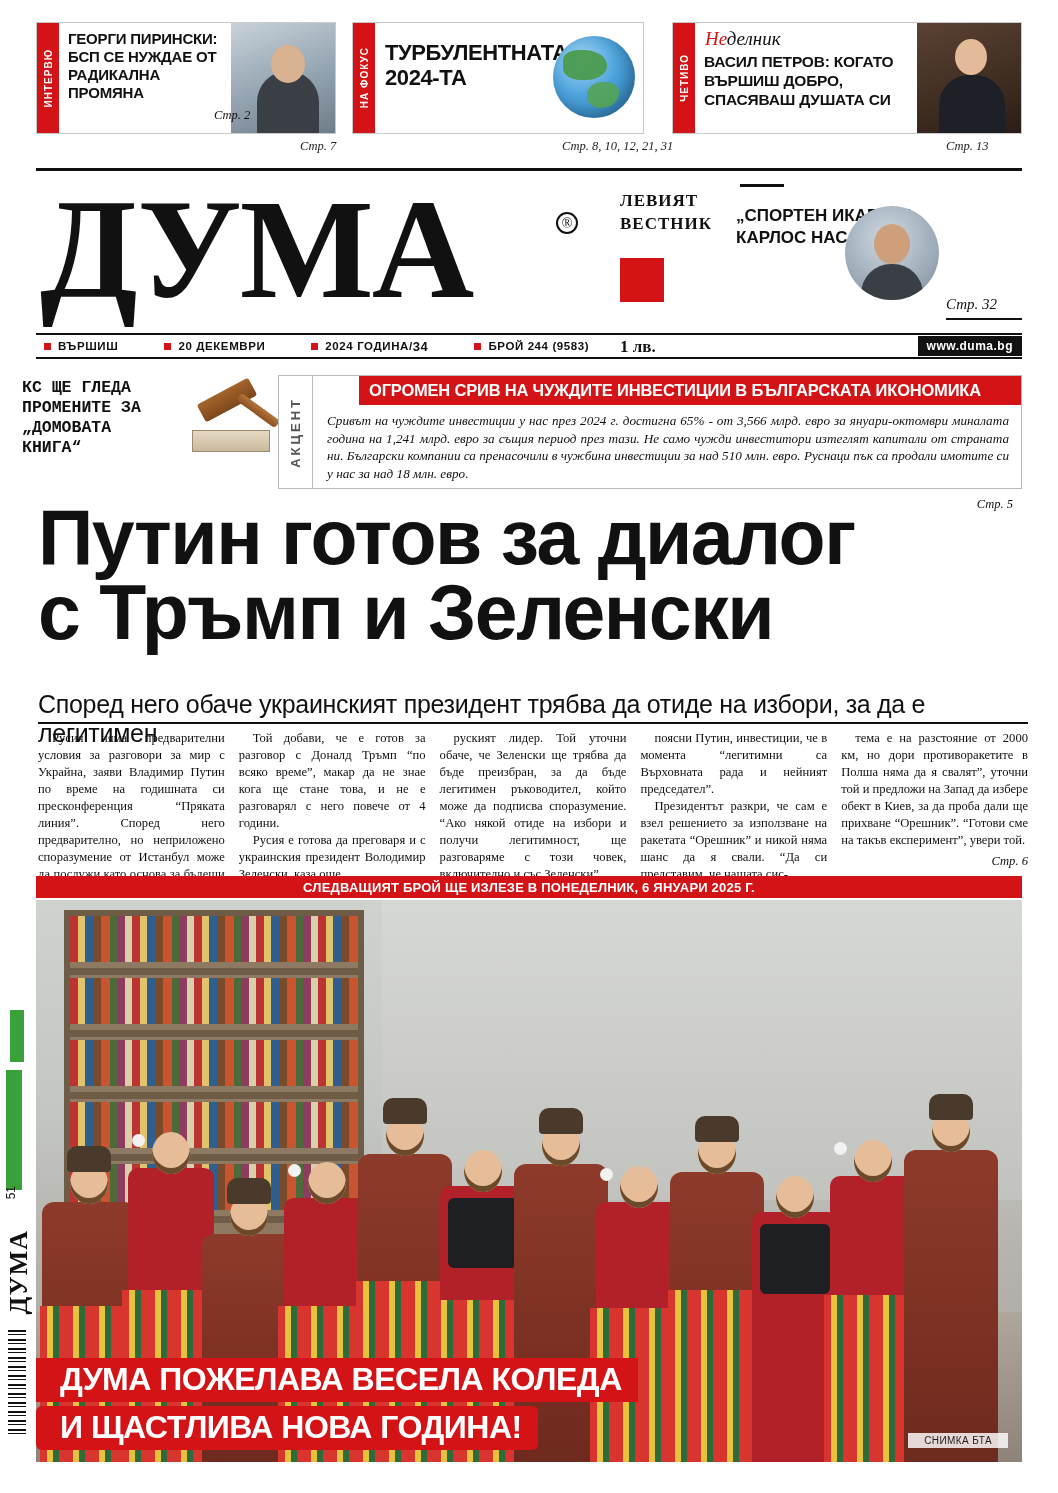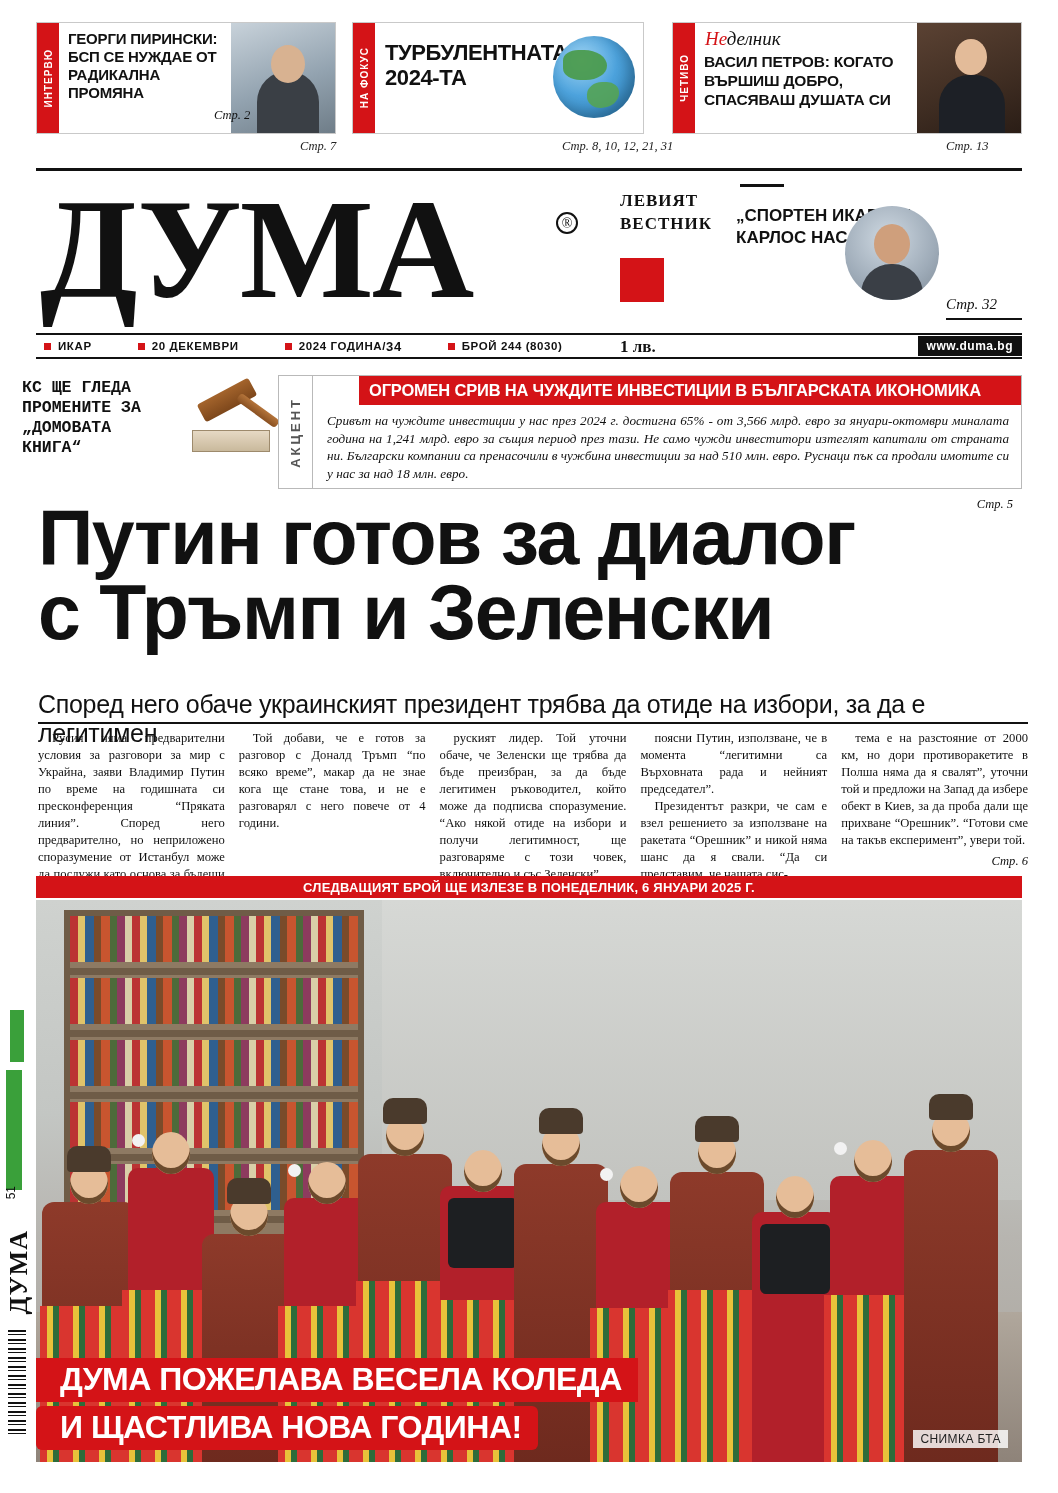--- a/index.html
+++ b/index.html
@@ -541,22 +541,22 @@
     left: 8px; right: 8px; top: 48px; height: 70px;
     background: #1d1f22;
     border-radius: 6px;
   }
   .photo-credit {
     position: absolute;
     right: 14px; bottom: 14px;
     background: rgba(255,255,255,.82);
     color: #222;
     font-family: "Liberation Sans", sans-serif;
-    font-size: 12px;
-    padding: 2px 7px;
+    font-size: 10px;
+    padding: 2px 16px;
     letter-spacing: .4px;
   }
   .greeting {
     position: absolute;
     left: 0; bottom: 0;
     width: 100%;
   }
   .greet-line {
     display: inline-block;
     background: #d41317;
@@ -679,34 +679,34 @@
   <div class="sport-box">
     <div class="sport-text">„СПОРТЕН ИКАР“ ЗА КАРЛОС НАСАР</div>
   </div>
   <div class="sport-avatar"></div>
   <div class="sport-pg">Стр. 32</div>
   <div class="sport-rule"></div>
 
   <div class="datebar">
     <div class="item" style="margin-left:8px;">
       <span class="sq"></span>
-      <span>ИКАР</span>
+      <span>ВЪРШИШ</span>
     </div>
     <div class="item">
       <span class="sq"></span>
       <span>20 ДЕКЕМВРИ</span>
     </div>
     <div class="item">
       <span class="sq"></span>
       <span>2024 ГОДИНА/</span>
         <span class="slash34">34</span>
     </div>
     <div class="item">
       <span class="sq"></span>
-      <span>БРОЙ 244 (8030)</span>
+      <span>БРОЙ 244 (9583)</span>
     </div>
   </div>
   <div class="price">1 лв.</div>
   <div class="site">www.duma.bg</div>
 
   <div class="ks-box">
     <div class="ks-text">КС ЩЕ ГЛЕДА ПРОМЕНИТЕ ЗА „ДОМОВАТА КНИГА“</div>
     <div class="gavel">
       <div class="block"></div>
       <div class="head"></div>
@@ -732,26 +732,27 @@
   </div>
   <div class="sub-head">Според него обаче украинският президент трябва да отиде на избори, за да е легитимен</div>
   <div class="head-rule"></div>
 
   <div class="cols">
     <div class="col">
       <p class="first">Русия няма предварителни условия за разговори за мир с Украйна, заяви Владимир Путин по време на годишната си пресконференция “Пряката линия”. Според него предварително, но неприложено споразумение от Истанбул може да послужи като основа за бъдещи преговори.</p>
     </div>
     <div class="col">
       <p class="first">Той добави, че е готов за разговор с Доналд Тръмп “по всяко време”, макар да не знае кога ще стане това, и не е разговарял с него повече от 4 години.</p>
+      <p>Русия е готова да преговаря и с украинския президент Володимир Зеленски, каза още</p>
     </div>
     <div class="col">
       <p class="first">руският лидер. Той уточни обаче, че Зеленски ще трябва да бъде преизбран, за да бъде легитимен ръководител, който може да подписва споразумение. “Ако някой отиде на избори и получи легитимност, ще разговаряме с този човек, включително и със Зеленски”,</p>
     </div>
     <div class="col">
-      <p class="first">поясни Путин, използване, че в момента “легитимни са Върховната рада и нейният председател”.</p>
+      <p class="first">поясни Путин, инвестиции, че в момента “легитимни са Върховната рада и нейният председател”.</p>
       <p>Президентът разкри, че сам е взел решението за използване на ракетата “Орешник” и никой няма шанс да я свали. “Да си представим, че нашата сис-</p>
     </div>
     <div class="col">
       <p class="first">тема е на разстояние от 2000 км, но дори противоракетите в Полша няма да я свалят”, уточни той и предложи на Запад да избере обект в Киев, за да проба дали ще прихване “Орешник”. “Готови сме на такъв експеримент”, увери той.</p>
       <div class="pg">Стр. 6</div>
     </div>
   </div>
 
   <div class="next-bar">СЛЕДВАЩИЯТ БРОЙ ЩЕ ИЗЛЕЗЕ В ПОНЕДЕЛНИК, 6 ЯНУАРИ 2025 Г.</div>
 

